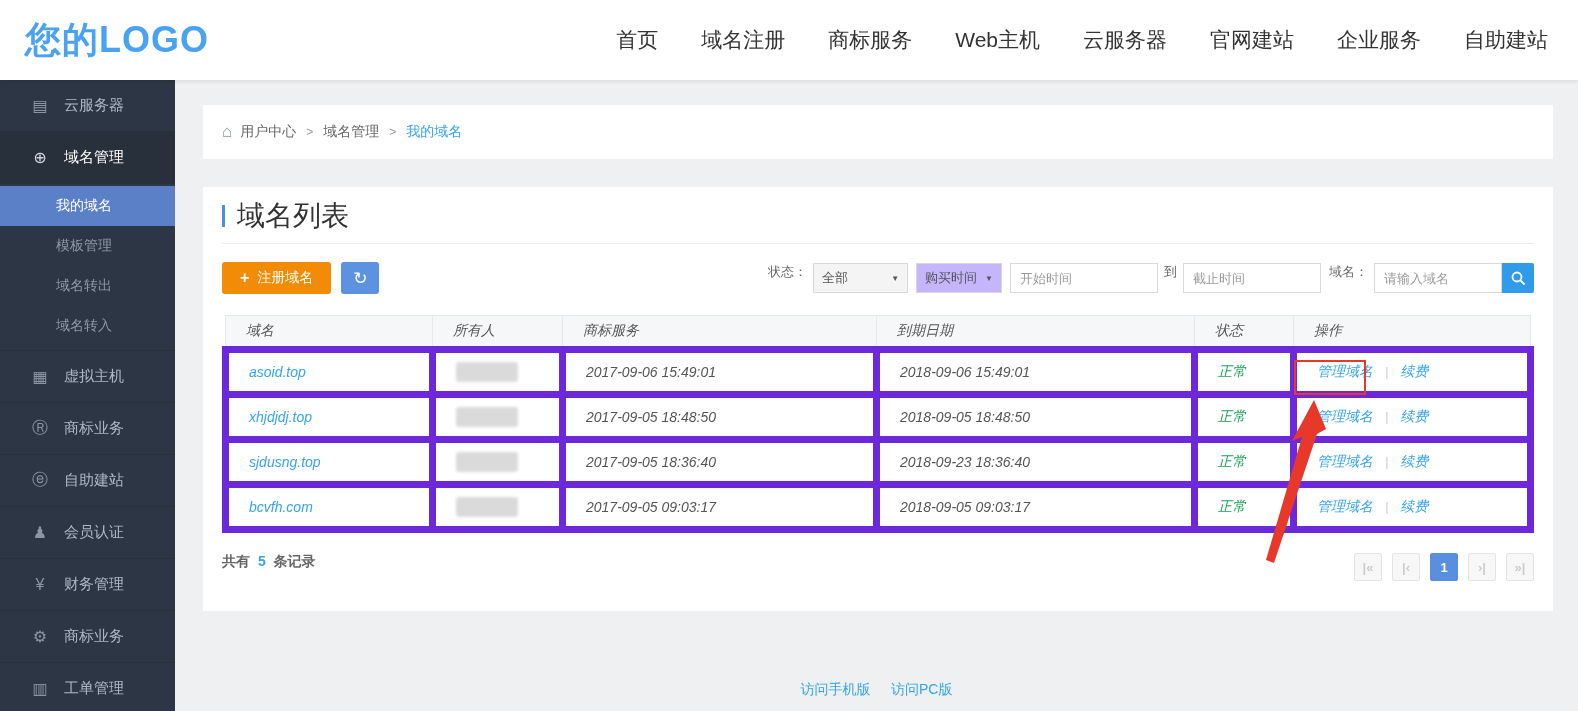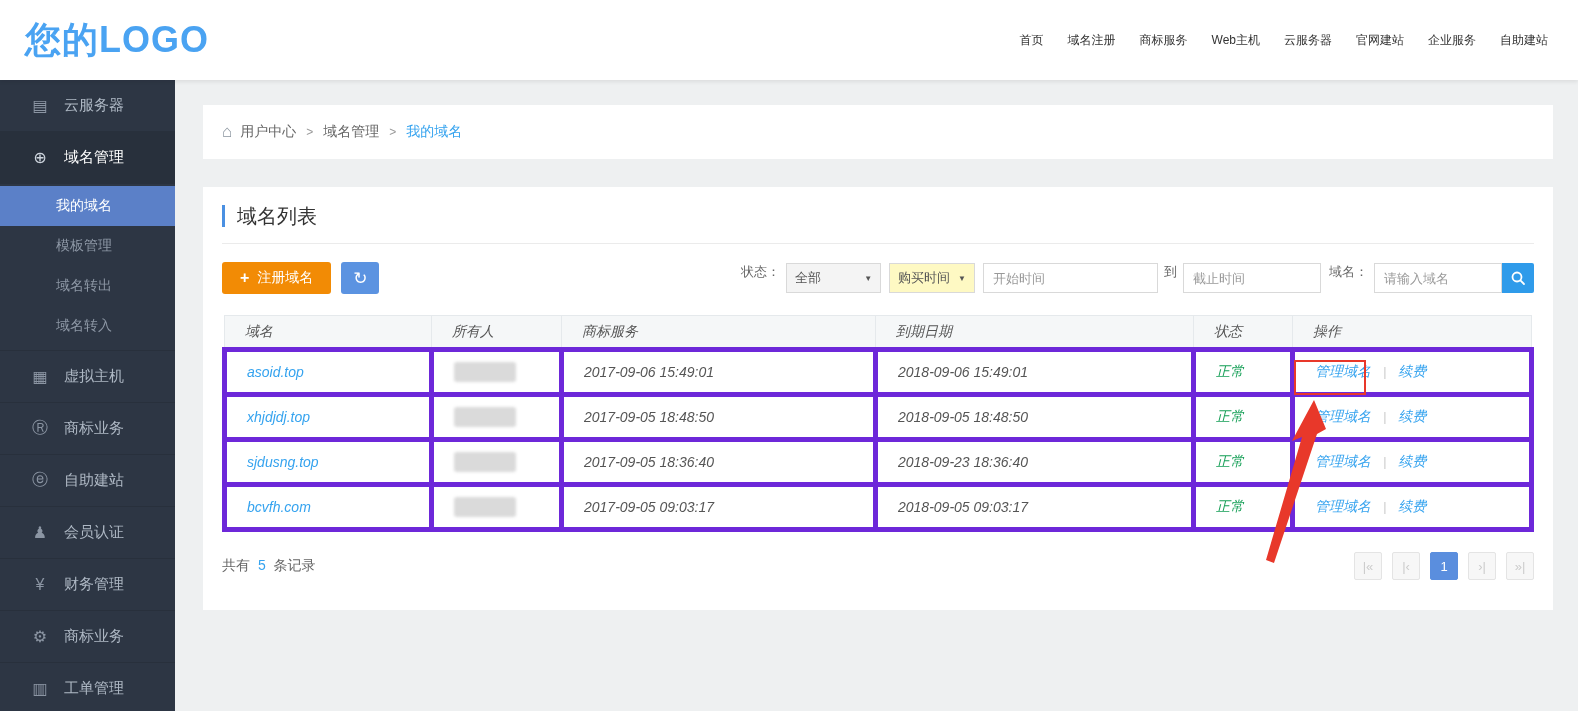--- a/index.html
+++ b/index.html
@@ -5,21 +5,21 @@
   * { margin:0; padding:0; box-sizing:border-box; }
   html,body { width:1578px; height:711px; }
   body { font-family:"Liberation Sans","DejaVu Sans",sans-serif; background:#eef0f1; overflow:hidden; }
   .app { position:relative; width:1578px; height:711px; }
 
   
   .topbar { position:absolute; left:0; top:0; width:1578px; height:80px; background:#fff;
             box-shadow:0 2px 4px rgba(0,0,0,.08); z-index:5; display:flex; align-items:center; }
   .logo { margin-left:25px; font-size:36px; font-weight:bold; color:#4aa3f2; letter-spacing:1px; }
   .top-nav { margin-left:auto; margin-right:30px; display:flex; align-items:center; }
-  .top-nav .nav-item { margin-left:24px; font-size:12px; color:#333; cursor:pointer; white-space:nowrap; }
+  .top-nav .nav-item { margin-left:43px; font-size:21px; color:#333; cursor:pointer; white-space:nowrap; }
 
   
   .sidebar { position:absolute; left:0; top:80px; width:175px; height:631px; background:#2d3644; z-index:4; }
   .side-item { height:52px; display:flex; align-items:center; padding-left:30px;
                color:#aeb8c4; font-size:15px; border-bottom:1px solid #28303c; cursor:pointer; }
   .side-item .s-icon { width:20px; margin-right:14px; font-size:16px; color:#8b95a3; text-align:center; }
   .side-item.open { color:#fff; background:#28303c; }
   .side-item.open .s-icon { color:#cdd4dd; }
   .submenu .sub-item { height:40px; display:flex; align-items:center; padding-left:56px;
                        color:#8e98a6; font-size:14px; cursor:pointer; }
@@ -30,54 +30,54 @@
   .content { position:absolute; left:175px; top:80px; width:1403px; height:631px; }
   .card { background:#fff; margin:0 25px 0 28px; }
   .breadcrumb-card { margin-top:25px; height:54px; display:flex; align-items:center; padding-left:19px; }
   .crumb-home { color:#8a949e; font-size:17px; margin-right:8px; }
   .crumb { font-size:14px; color:#666; cursor:pointer; }
   .crumb-sep { font-size:12px; color:#999; margin:0 10px; }
   .crumb.current { color:#35a3ef; }
 
   .panel { margin-top:28px; padding:18px 19px 30px 19px; }
   .panel-title-row { border-bottom:1px solid #ebebeb; padding-bottom:16px; }
-  .panel-title { font-size:20px; color:#333; border-left:3px solid #4a90e2; padding-left:12px; line-height:22px; }
+  .panel-title { font-size:28px; color:#333; border-left:3px solid #4a90e2; padding-left:12px; line-height:22px; }
 
   .toolbar { margin-top:18px; display:flex; align-items:center; }
   .btn-register { height:32px; background:#f28b05; color:#fff; font-size:14px; border:none;
                   border-radius:3px; padding:0 18px; display:flex; align-items:center; cursor:pointer; }
   .btn-register .plus { font-size:16px; margin-right:8px; font-weight:bold; }
   .btn-refresh { height:32px; width:38px; margin-left:10px; background:#5b93e1; color:#fff;
                  border:none; border-radius:3px; font-size:17px; cursor:pointer; }
   .filters { margin-left:auto; display:flex; }
   .f-label { font-size:13px; color:#666; margin-right:6px; white-space:nowrap; }
   .f-select { height:30px; border:1px solid #d9d9d9; display:flex; align-items:center;
-              font-size:13px; color:#555; padding:0 8px; cursor:pointer; background:#fef9c3; }
+              font-size:13px; color:#555; padding:0 8px; cursor:pointer; background:#c4b5fd; }
   .f-select.gray { background:#f4f4f4; width:95px; justify-content:space-between; }
   .f-select .caret { font-size:8px; color:#555; margin-left:8px; }
   .f-input { height:30px; border:1px solid #d9d9d9; font-size:13px; color:#555; padding:0 9px; outline:none; }
   .f-input::placeholder { color:#999; }
   .to-label { font-size:13px; color:#666; margin:0 6px; }
   .gap8 { margin-left:8px; }
   .btn-search { height:30px; width:32px; background:#2f9bea; border:none; border-radius:0 2px 2px 0;
                 cursor:pointer; display:flex; align-items:center; justify-content:center; }
 
   
   table.domains { width:100%; border-collapse:collapse; margin-top:21px; table-layout:fixed;font-style:italic; }
   table.domains th { height:34px; background:#f5f7f8; border:1px solid #e5e9ec; font-weight:normal;
                      font-size:14px; color:#555; text-align:left; padding-left:20px; }
-  table.domains td { height:45px; border:5px solid #6d28d9; font-size:14px; color:#555; padding-left:20px; }
+  table.domains td { height:45px; border:7px solid #6d28d9; font-size:14px; color:#555; padding-left:20px; }
   .domain-link { color:#35a3ef; text-decoration:none; cursor:pointer; }
   .owner-blur { width:62px; height:20px; background:#dadada; border-radius:3px; filter:blur(1.5px); }
   .status-ok { color:#18a058; }
   .action-link { color:#35a3ef; text-decoration:none; cursor:pointer; }
   .action-sep { color:#ccc; margin:0 8px; font-size:13px; }
 
   
-  .table-footer { margin-top:20px; display:flex; align-items:center; }
+  .table-footer { margin-top:20px; display:flex; align-items:flex-start;font-weight:bold; }
   .summary { font-size:14px; color:#666; }
   .summary .count { color:#35a3ef; margin:0 4px; }
   .pagination { margin-left:auto; display:flex; }
   .page-btn { min-width:28px; height:28px; margin-left:10px; border:1px solid #e4e4e4; background:#f7f7f7;
               color:#ccc; font-size:13px; display:flex; align-items:center; justify-content:center;
               border-radius:2px; cursor:pointer; padding:0 4px; }
   .page-btn.active { background:#5a8ede; color:#fff; border-color:#5a8ede; cursor:default; }
 
   
   .page-footer { position:absolute; left:0; bottom:12px; width:100%; text-align:center; }
@@ -188,21 +188,21 @@
         <div class="filters">
           <span class="f-label">状态：</span>
           <div class="f-select gray">
             <span>全部</span>
             <span class="caret">▼</span>
           </div>
           <div class="f-select gap8">
             <span>购买时间</span>
             <span class="caret">▼</span>
           </div>
-          <input class="f-input gap8" style="width: 175px;" placeholder="开始时间">
+          <input class="f-input gap8" style="width: 148px;" placeholder="开始时间">
           <span class="to-label">到</span>
           <input class="f-input" style="width: 138px;" placeholder="截止时间">
           <span class="f-label gap8">域名：</span>
           <input class="f-input" style="width: 128px;" placeholder="请输入域名">
           <button class="btn-search">
             <svg width="16" height="16" viewBox="0 0 16 16">
               <circle cx="7" cy="7" r="4.5" fill="none" stroke="#fff" stroke-width="1.8"></circle>
               <line x1="10.4" y1="10.4" x2="14" y2="14" stroke="#fff" stroke-width="1.8" stroke-linecap="round"></line>
             </svg>
           </button>
@@ -297,20 +297,24 @@
         <div class="pagination">
           <div class="page-btn">|«</div>
           <div class="page-btn">|‹</div>
           <div class="page-btn active">1</div>
           <div class="page-btn">›|</div>
           <div class="page-btn">»|</div>
         </div>
       </div>
     </div>
 
+    <div class="page-footer">
+      <a>访问手机版</a>
+      <a>访问PC版</a>
+    </div>
   </main>
 
   <div class="anno-box"></div>
   <svg class="anno-svg" viewBox="0 0 1578 711">
     <polygon points="1314,400 1292,441 1302,437 1266,560 1274,563 1317,434 1326,429" fill="#e8382a"></polygon>
   </svg>
 
 </div>
 
 </body></html>

